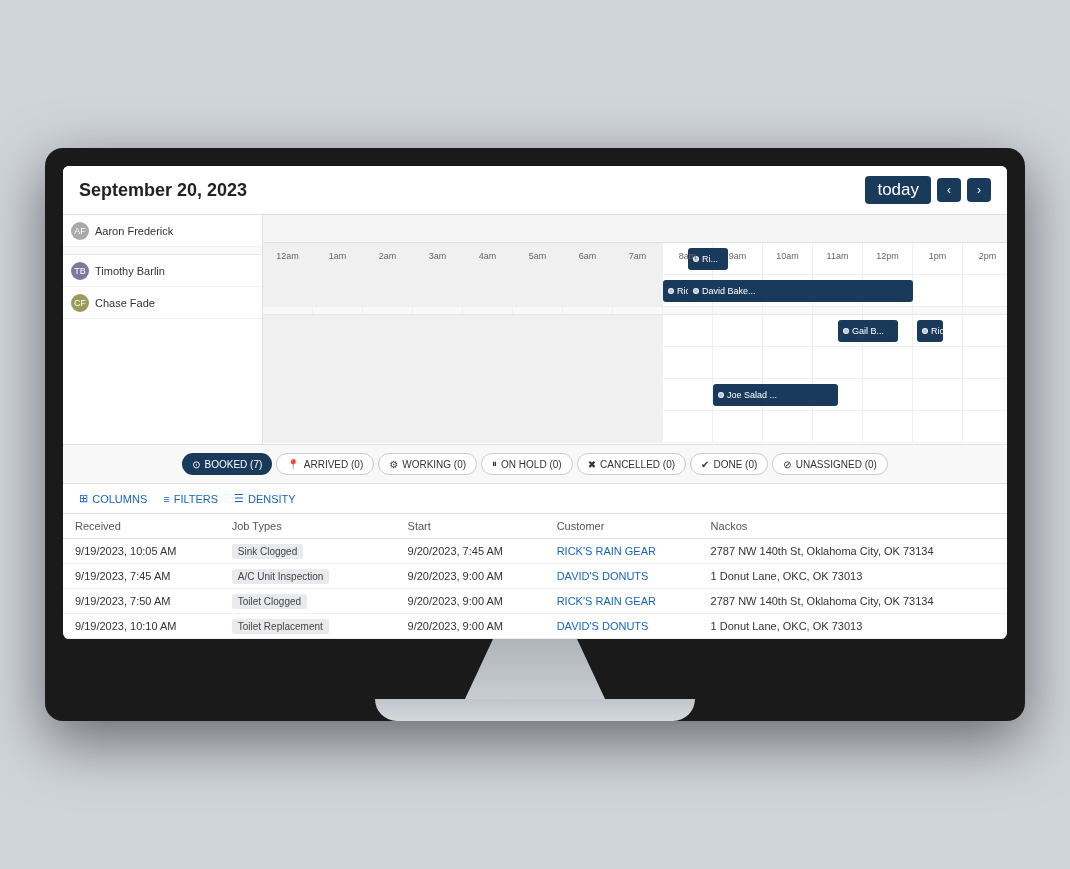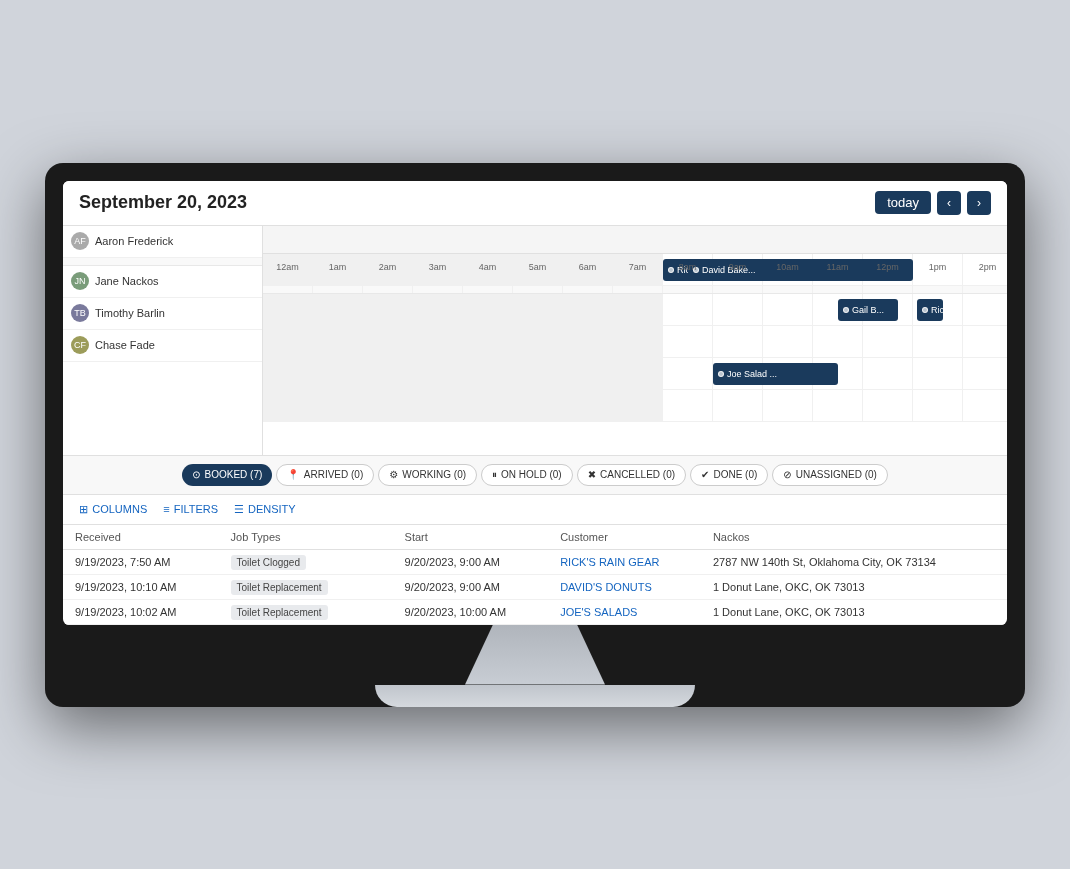--- a/index.html
+++ b/index.html
@@ -57,21 +57,21 @@
       display: flex;
       align-items: center;
       gap: 6px;
     }
     .today-btn {
       background: #1a3a5c;
       color: #fff;
       border: none;
       border-radius: 4px;
       padding: 4px 12px;
-      font-size: 13px;
+      font-size: 17px;
       cursor: pointer;
     }
     .nav-arrow {
       background: #1a3a5c;
       color: #fff;
       border: none;
       border-radius: 4px;
       width: 24px;
       height: 24px;
       display: flex;
@@ -309,24 +309,20 @@
     <div class="scheduler">
 
       <div class="tech-col">
 
         <div class="tech-row">
           <div class="tech-avatar">AF</div>
           <span class="tech-name">Aaron Frederick</span>
         </div>
         <div class="tech-group-spacer"></div>
 
-        <div class="tech-row">
-          <div class="tech-avatar" style="background:#7a9c7a;">JN</div>
-          <span class="tech-name">Jane Nackos</span>
-        </div>
         <div class="tech-row">
           <div class="tech-avatar" style="background:#7a7a9c;">TB</div>
           <span class="tech-name">Timothy Barlin</span>
         </div>
         <div class="tech-row">
           <div class="tech-avatar" style="background:#9c9c5a;">CF</div>
           <span class="tech-name">Chase Fade</span>
         </div>
       </div>
 
@@ -360,20 +356,41 @@
               <div class="time-slot shaded" style="min-width: 50px;"></div>
               <div class="time-slot shaded" style="min-width: 50px;"></div>
               <div class="time-slot shaded" style="min-width: 50px;"></div>
               <div class="time-slot" style="min-width: 50px;"></div>
               <div class="time-slot" style="min-width: 50px;"></div>
               <div class="time-slot" style="min-width: 50px;"></div>
               <div class="time-slot" style="min-width: 50px;"></div>
               <div class="time-slot" style="min-width: 50px;"></div>
               <div class="time-slot" style="min-width: 50px;"></div>
               <div class="time-slot" style="min-width: 50px;"></div>
+              <div class="appt-block dark-blue" style="left: 425px; width: 40px;">
+                <span class="appt-dot filled"></span>
+                <span>Ri...</span>
+              </div>
+            </div>
+            <div class="timeline-row" style="position: relative;">
+              <div class="time-slot shaded" style="min-width: 50px;"></div>
+              <div class="time-slot shaded" style="min-width: 50px;"></div>
+              <div class="time-slot shaded" style="min-width: 50px;"></div>
+              <div class="time-slot shaded" style="min-width: 50px;"></div>
+              <div class="time-slot shaded" style="min-width: 50px;"></div>
+              <div class="time-slot shaded" style="min-width: 50px;"></div>
+              <div class="time-slot shaded" style="min-width: 50px;"></div>
+              <div class="time-slot shaded" style="min-width: 50px;"></div>
+              <div class="time-slot" style="min-width: 50px;"></div>
+              <div class="time-slot" style="min-width: 50px;"></div>
+              <div class="time-slot" style="min-width: 50px;"></div>
+              <div class="time-slot" style="min-width: 50px;"></div>
+              <div class="time-slot" style="min-width: 50px;"></div>
+              <div class="time-slot" style="min-width: 50px;"></div>
+              <div class="time-slot" style="min-width: 50px;"></div>
               <div class="appt-block dark-blue" style="left: 400px; width: 100px;">
                 <span class="appt-dot filled"></span>
                 <span>Rick Storm 27...</span>
               </div>
               <div class="appt-block dark-blue" style="left: 425px; width: 225px;">
                 <span class="appt-dot filled"></span>
                 <span>David Bake...</span>
               </div>
             </div>
             <div class="timeline-row group-spacer">
@@ -529,44 +546,52 @@
           <tr>
             <th>Received</th>
             <th>Job Types</th>
             <th style="width:20px;"></th>
             <th>Start</th>
             <th>Customer</th>
             <th>Nackos</th>
           </tr>
         </thead>
         <tbody id="table-body">
+        <tr>
+              <td>9/19/2023, 10:05 AM</td>
+              <td><span class="job-type-tag">Sink Clogged</span></td>
+              <td></td>
+              <td>9/20/2023, 7:45 AM</td>
+              <td><a class="customer-link" href="#">RICK'S RAIN GEAR</a></td>
+              <td>2787 NW 140th St, Oklahoma City, OK 73134</td>
+            </tr>
+            <tr>
+              <td>9/19/2023, 7:45 AM</td>
+              <td><span class="job-type-tag">A/C Unit Inspection</span></td>
+              <td></td>
+              <td>9/20/2023, 9:00 AM</td>
+              <td><a class="customer-link" href="#">DAVID'S DONUTS</a></td>
+              <td>1 Donut Lane, OKC, OK 73013</td>
+            </tr>
             <tr>
               <td>9/19/2023, 7:50 AM</td>
               <td><span class="job-type-tag">Toilet Clogged</span></td>
               <td></td>
               <td>9/20/2023, 9:00 AM</td>
               <td><a class="customer-link" href="#">RICK'S RAIN GEAR</a></td>
               <td>2787 NW 140th St, Oklahoma City, OK 73134</td>
             </tr>
             <tr>
               <td>9/19/2023, 10:10 AM</td>
               <td><span class="job-type-tag">Toilet Replacement</span></td>
               <td></td>
               <td>9/20/2023, 9:00 AM</td>
               <td><a class="customer-link" href="#">DAVID'S DONUTS</a></td>
               <td>1 Donut Lane, OKC, OK 73013</td>
             </tr>
-            <tr>
-              <td>9/19/2023, 10:02 AM</td>
-              <td><span class="job-type-tag">Toilet Replacement</span></td>
-              <td></td>
-              <td>9/20/2023, 10:00 AM</td>
-              <td><a class="customer-link" href="#">JOE'S SALADS</a></td>
-              <td>1 Donut Lane, OKC, OK 73013</td>
-            </tr>
           </tbody>
       </table>
     </div>
 
   </div>
   <div class="monitor-stand-neck"></div>
   <div class="monitor-stand-base"></div>
 </div>
 
 </body></html>

